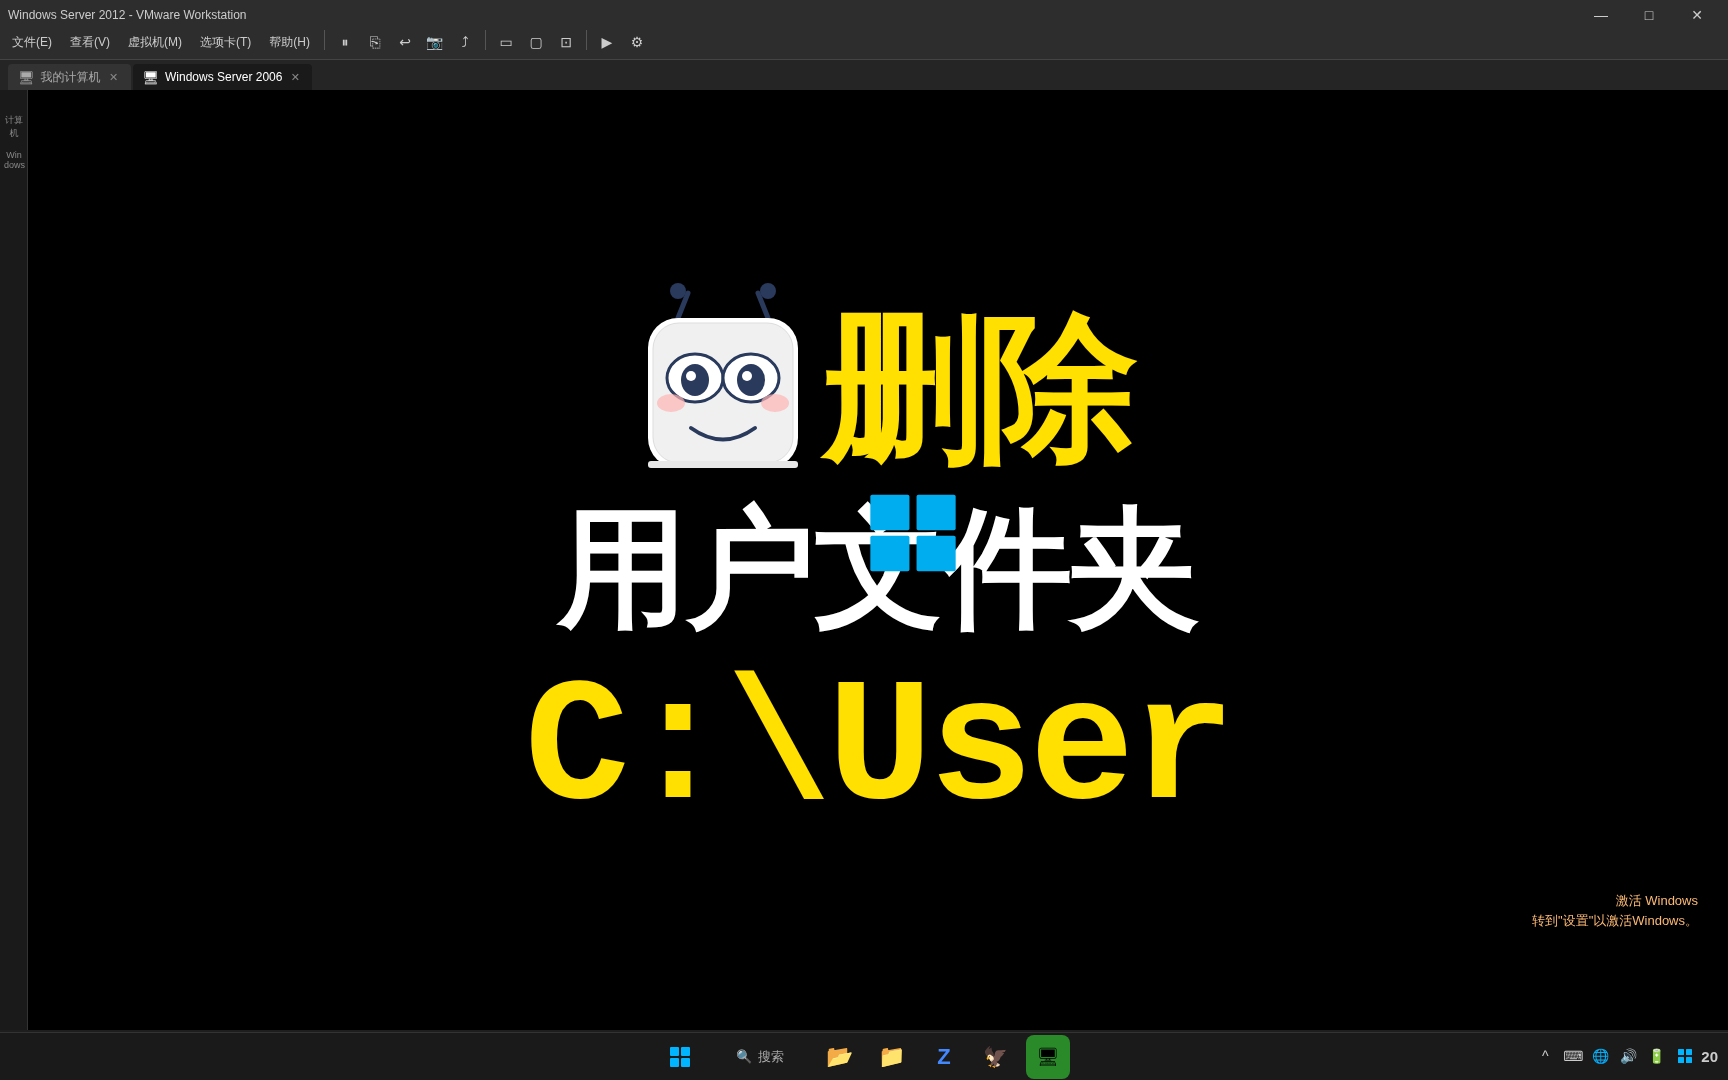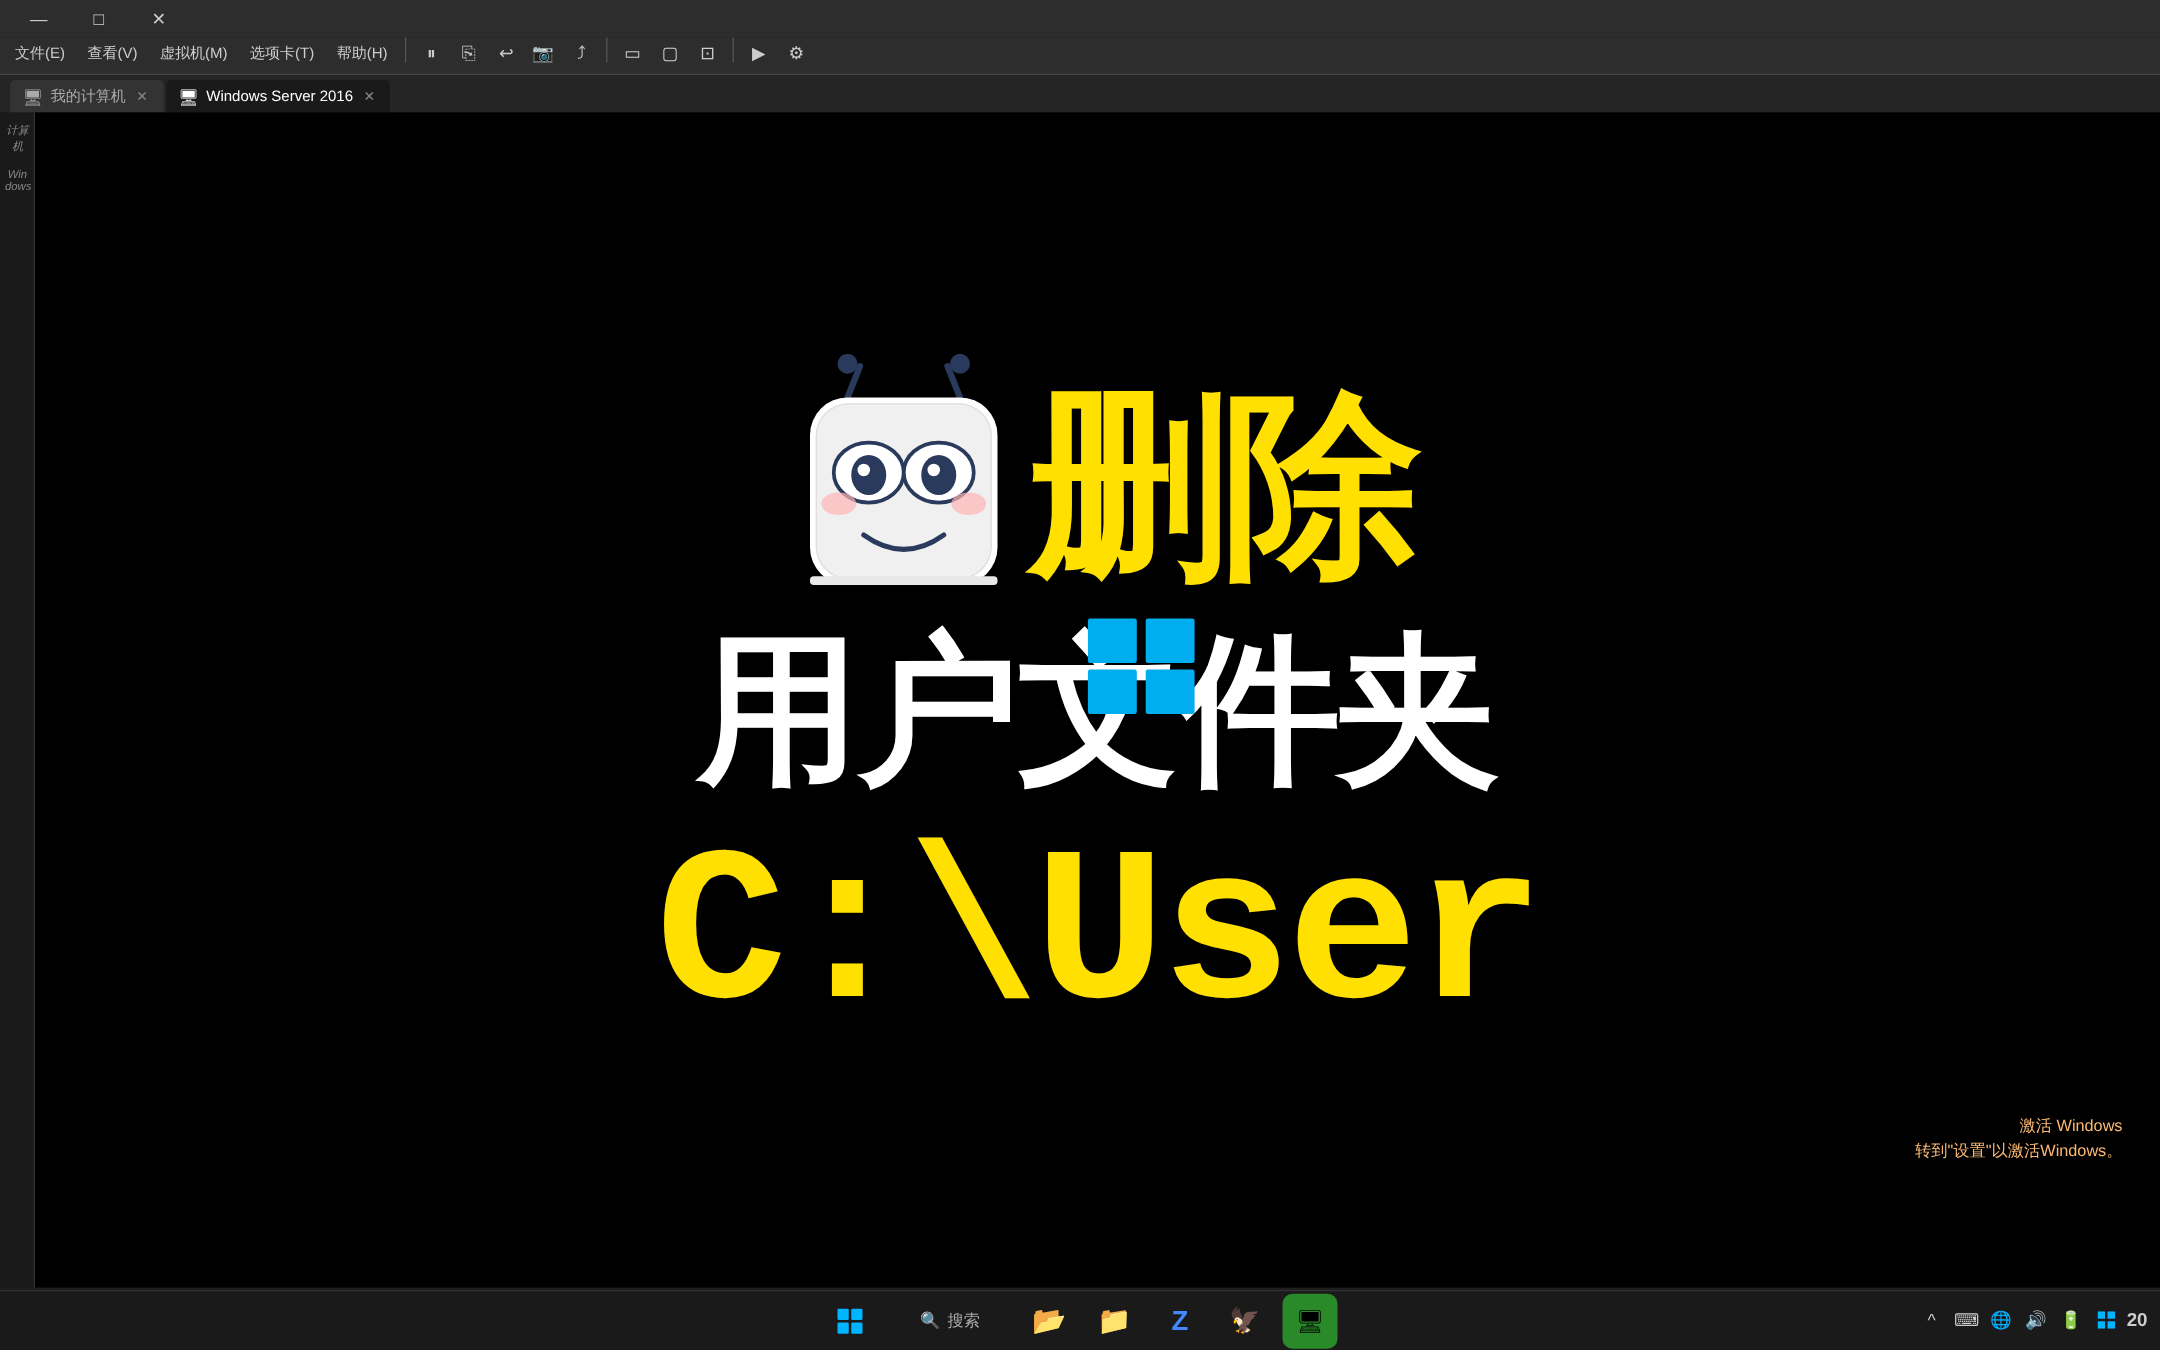--- a/index.html
+++ b/index.html
@@ -117,23 +117,22 @@
     #sidepanel {
       position: absolute;
       left: 0;
       top: 90px;
       width: 28px;
       height: calc(100% - 90px - 50px);
       background: #1a1a1a;
       border-right: 1px solid #333;
       display: flex;
       flex-direction: column;
-      padding: 4px 2px;
+      padding: 20px 2px;
       gap: 2px;
-      font-style: italic;
     }
     .side-item {
       width: 24px;
       padding: 4px 2px;
       font-size: 9px;
       color: #888;
       text-align: center;
       cursor: pointer;
       border-radius: 2px;
     }
@@ -303,20 +302,21 @@
       font-size: 15px;
       color: #ccc;
       text-align: right;
       font-weight: bold;
     }
   </style>
 </head>
 <body>
 
 <div id="titlebar">
+  <span style="font-size:12px;color:#ccc;flex:1;">Windows Server 2012 - VMware Workstation</span>
   <div id="titlebar-controls">
     <div class="title-btn">—</div>
     <div class="title-btn">□</div>
     <div class="title-btn close">✕</div>
   </div>
 </div>
 
 <div id="menubar">
   <div class="menu-item">文件(E)</div>
   <div class="menu-item">查看(V)</div>
@@ -340,21 +340,21 @@
 </div>
 
 <div id="tabbar">
   <div class="tab">
     <span class="tab-icon">🖥</span>
     <span>我的计算机</span>
     <div class="tab-close">✕</div>
   </div>
   <div class="tab active">
     <span class="tab-icon">🖥</span>
-    <span>Windows Server 2016</span>
+    <span>Windows Server 2006</span>
     <div class="tab-close">✕</div>
   </div>
 </div>
 
 <div id="sidepanel">
   <div class="side-item">计算<br>机</div>
   <div class="side-item">Win<br>dows</div>
 </div>
 
 <div id="vm-area">

